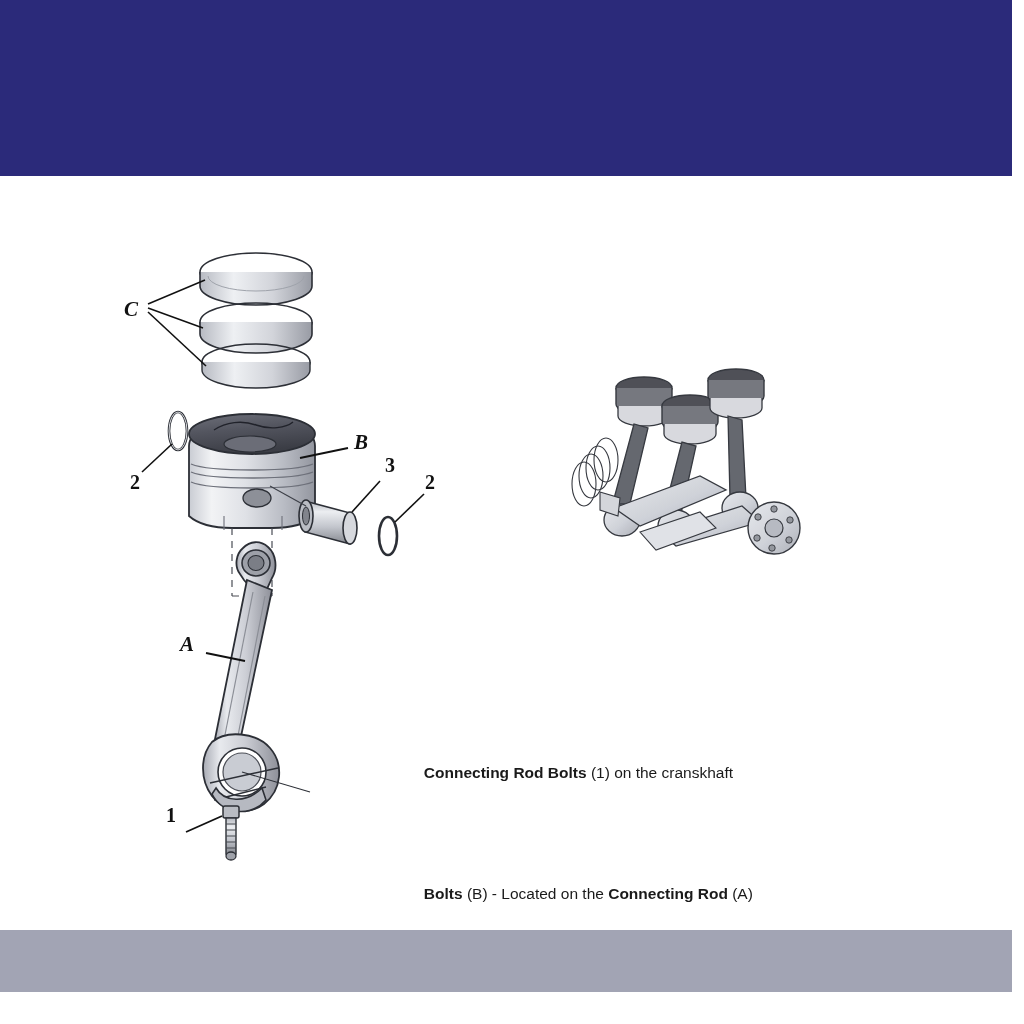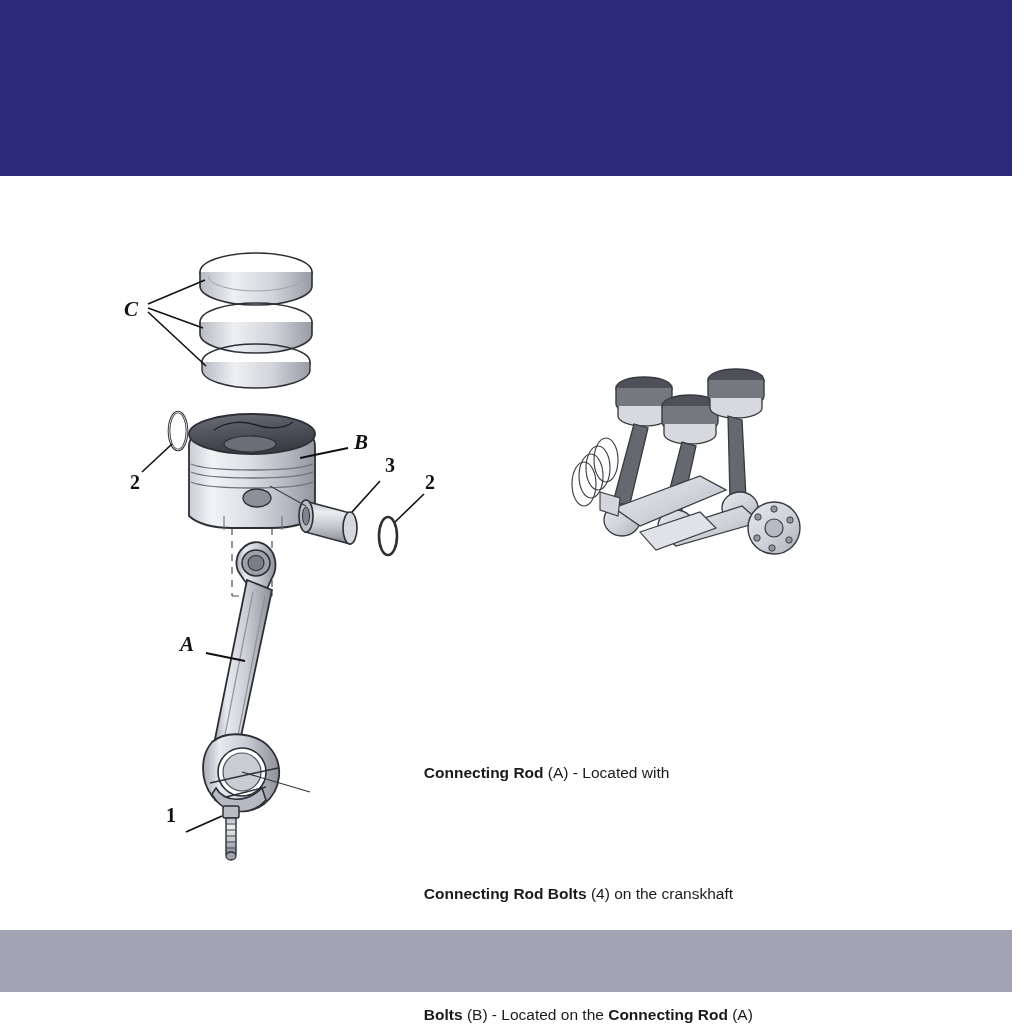--- a/index.html
+++ b/index.html
@@ -323,24 +323,21 @@
       <div class="lbl" style="left:180px; top:456px;">A</div>
       <div class="lbl num" style="left:130px; top:295px;">2</div>
       <div class="lbl num" style="left:385px; top:278px;">3</div>
       <div class="lbl num" style="left:425px; top:295px;">2</div>
       <div class="lbl num" style="left:166px; top:628px;">1</div>
     </div>
   </div>
 
   <div class="caption">
     <div>
-      <b>Connecting Rod</b><span> (A) - Located with</span>
-    </div>
-    <div>
-      <b>Connecting Rod Bolts</b><span> (4) on the cranskhaft</span>
+      <b>Connecting Rod Bolts</b><span> (1) on the cranskhaft</span>
     </div>
     <div>
       <b>Bolts</b><span> (B) - Located on the </span><b>Connecting Rod</b><span> (A)</span>
     </div>
     
     
   </div>
 
 </div>
 

